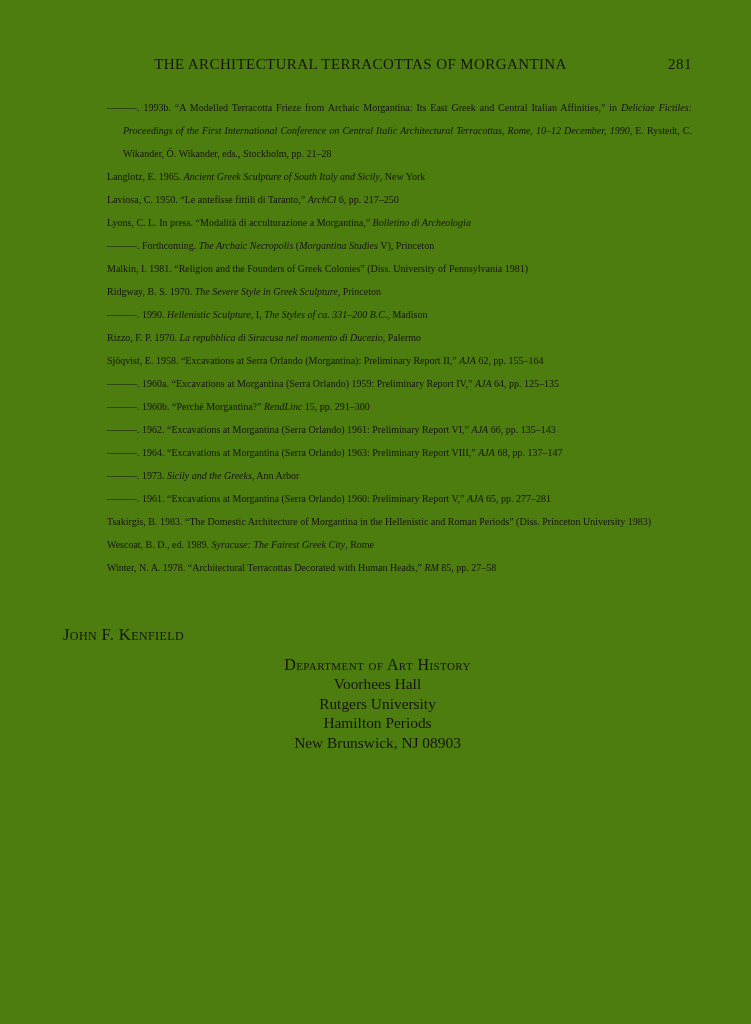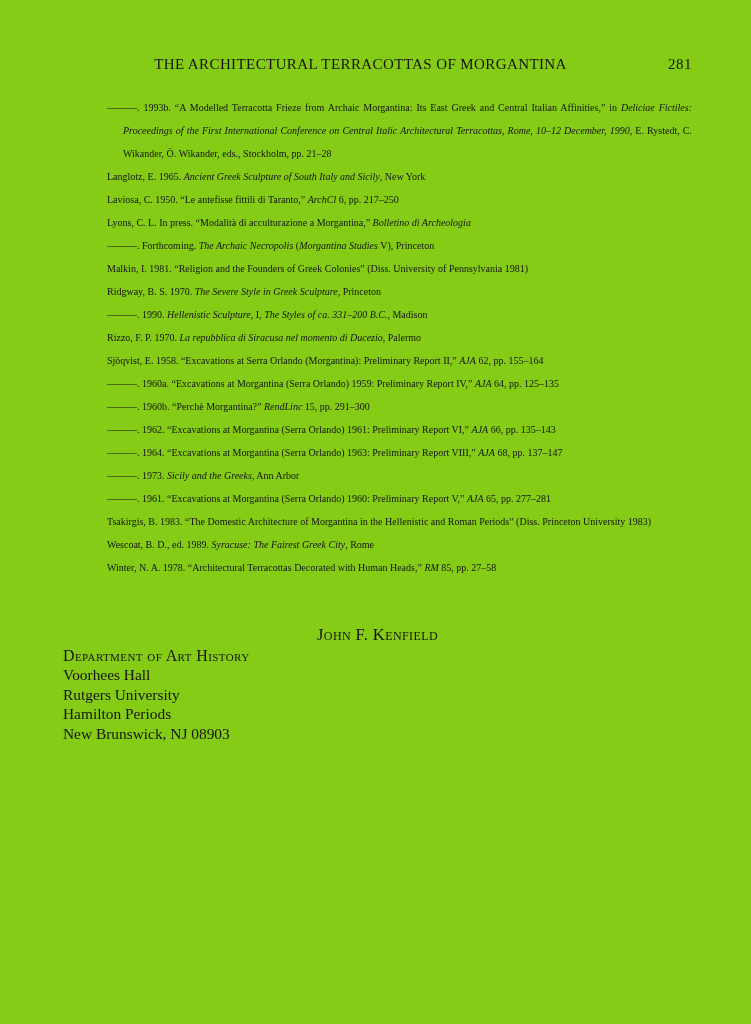--- a/index.html
+++ b/index.html
@@ -4,21 +4,21 @@
 <style>
   html, body {
     margin: 0;
     padding: 0;
     background: #ffffff;
   }
   .page {
     position: relative;
     width: 751px;
     height: 1024px;
-    background: #84cc16;
+    background: #4d7c0f;
     overflow: hidden;
     font-family: "Liberation Serif", "DejaVu Serif", serif;
     color: #161412;
   }
   .content {
     position: absolute;
     left: 63px;
     top: 55px;
     width: 629px;
   }
@@ -56,28 +56,29 @@
   }
   .seg { font-style: normal; }
   .it  { font-style: italic; }
   
   .signature {
     margin-top: 46px;
     font-size: 15.4px;
     line-height: 19.55px;
   }
   .author {
-    text-align: center;
+    text-align: left;
     font-variant: small-caps;
     font-size: 16.5px;
     letter-spacing: 0.4px;
   }
   .affiliation {
     font-style: normal;
-    margin-top: 1px;
+    margin-top: 10px;
+    text-align: center;
   }
   .aff-line { }
   .aff-line.smallcaps {
     font-variant: small-caps;
     letter-spacing: 0.4px;
     font-size: 16px;
   }
 </style>
 </head>
 <body>

